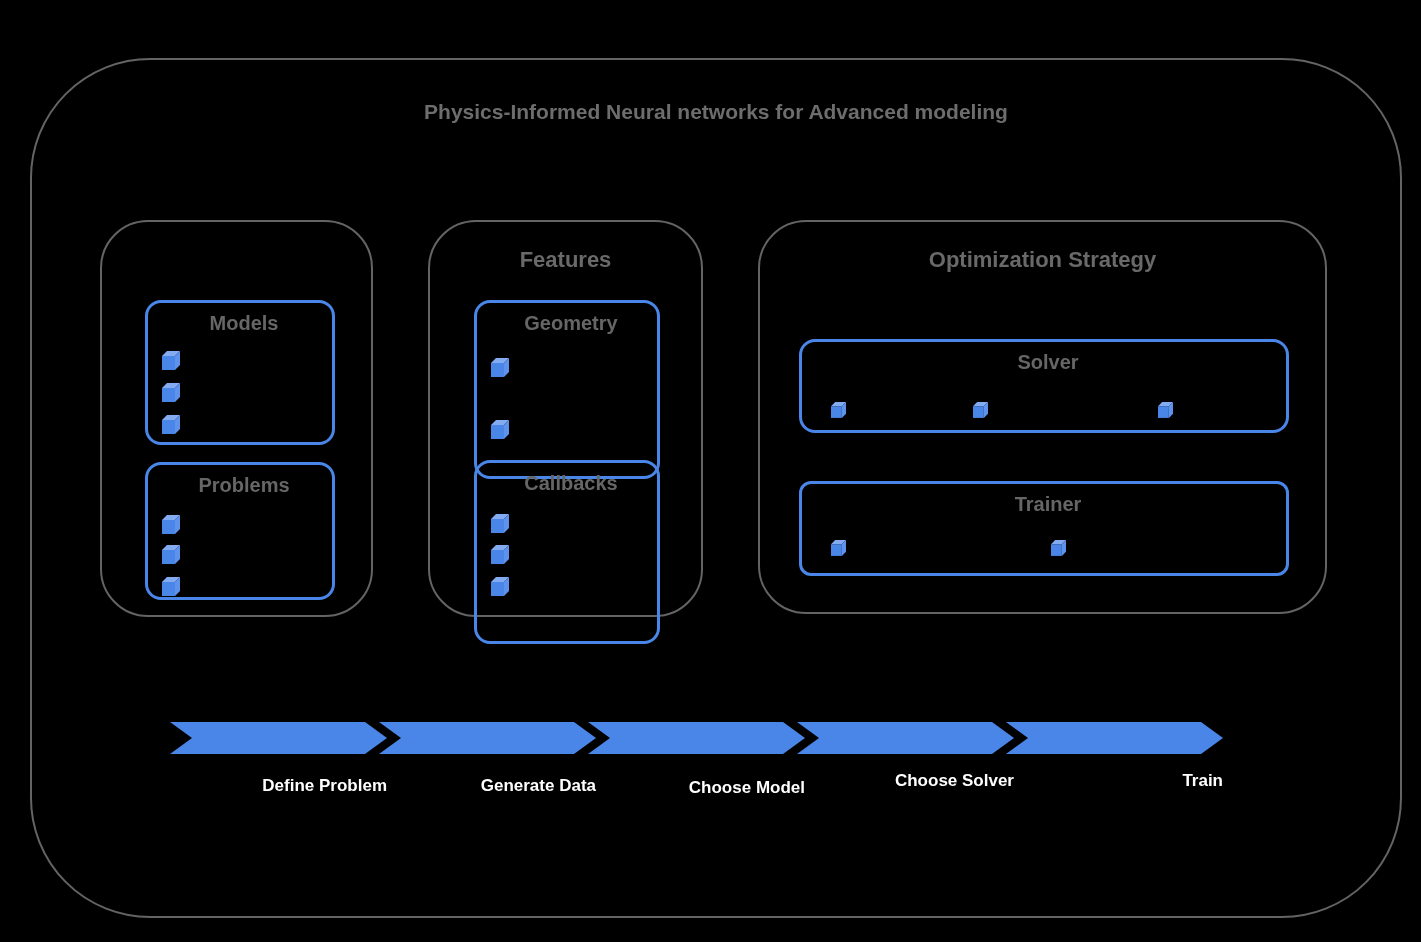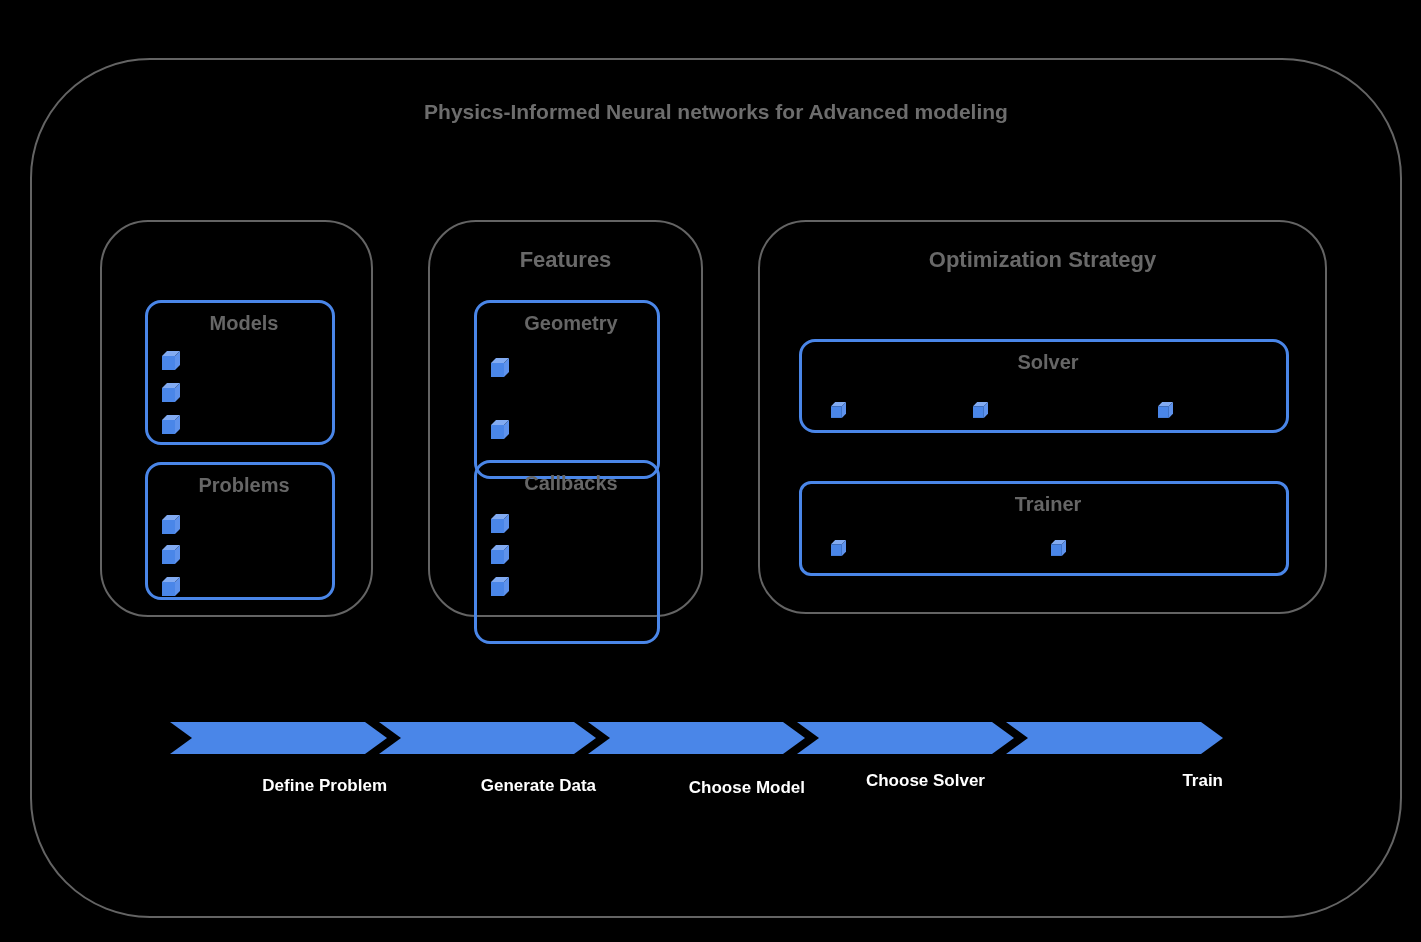--- a/index.html
+++ b/index.html
@@ -217,18 +217,18 @@
   </div>
 
   <div id="flow-layer">
       <div class="flow-arrow" style="left: 170px; background: rgb(74, 134, 232);"></div>
       <div class="flow-label" style="left: 170px; top: 776px;">Define Problem</div>
       <div class="flow-arrow" style="left: 379px; background: rgb(74, 134, 232);"></div>
       <div class="flow-label" style="left: 379px; top: 776px;">Generate Data</div>
       <div class="flow-arrow" style="left: 588px; background: rgb(74, 134, 232);"></div>
       <div class="flow-label" style="left: 588px; top: 778px;">Choose Model</div>
       <div class="flow-arrow" style="left: 797px; background: rgb(74, 134, 232);"></div>
-      <div class="flow-label" style="left: 768px; top: 771px;">Choose Solver</div>
+      <div class="flow-label" style="left: 797px; top: 771px;">Choose Solver</div>
       <div class="flow-arrow" style="left: 1006px; background: rgb(74, 134, 232);"></div>
       <div class="flow-label" style="left: 1006px; top: 771px;">Train</div>
     </div>
 
 </div>
 
 </body></html>

